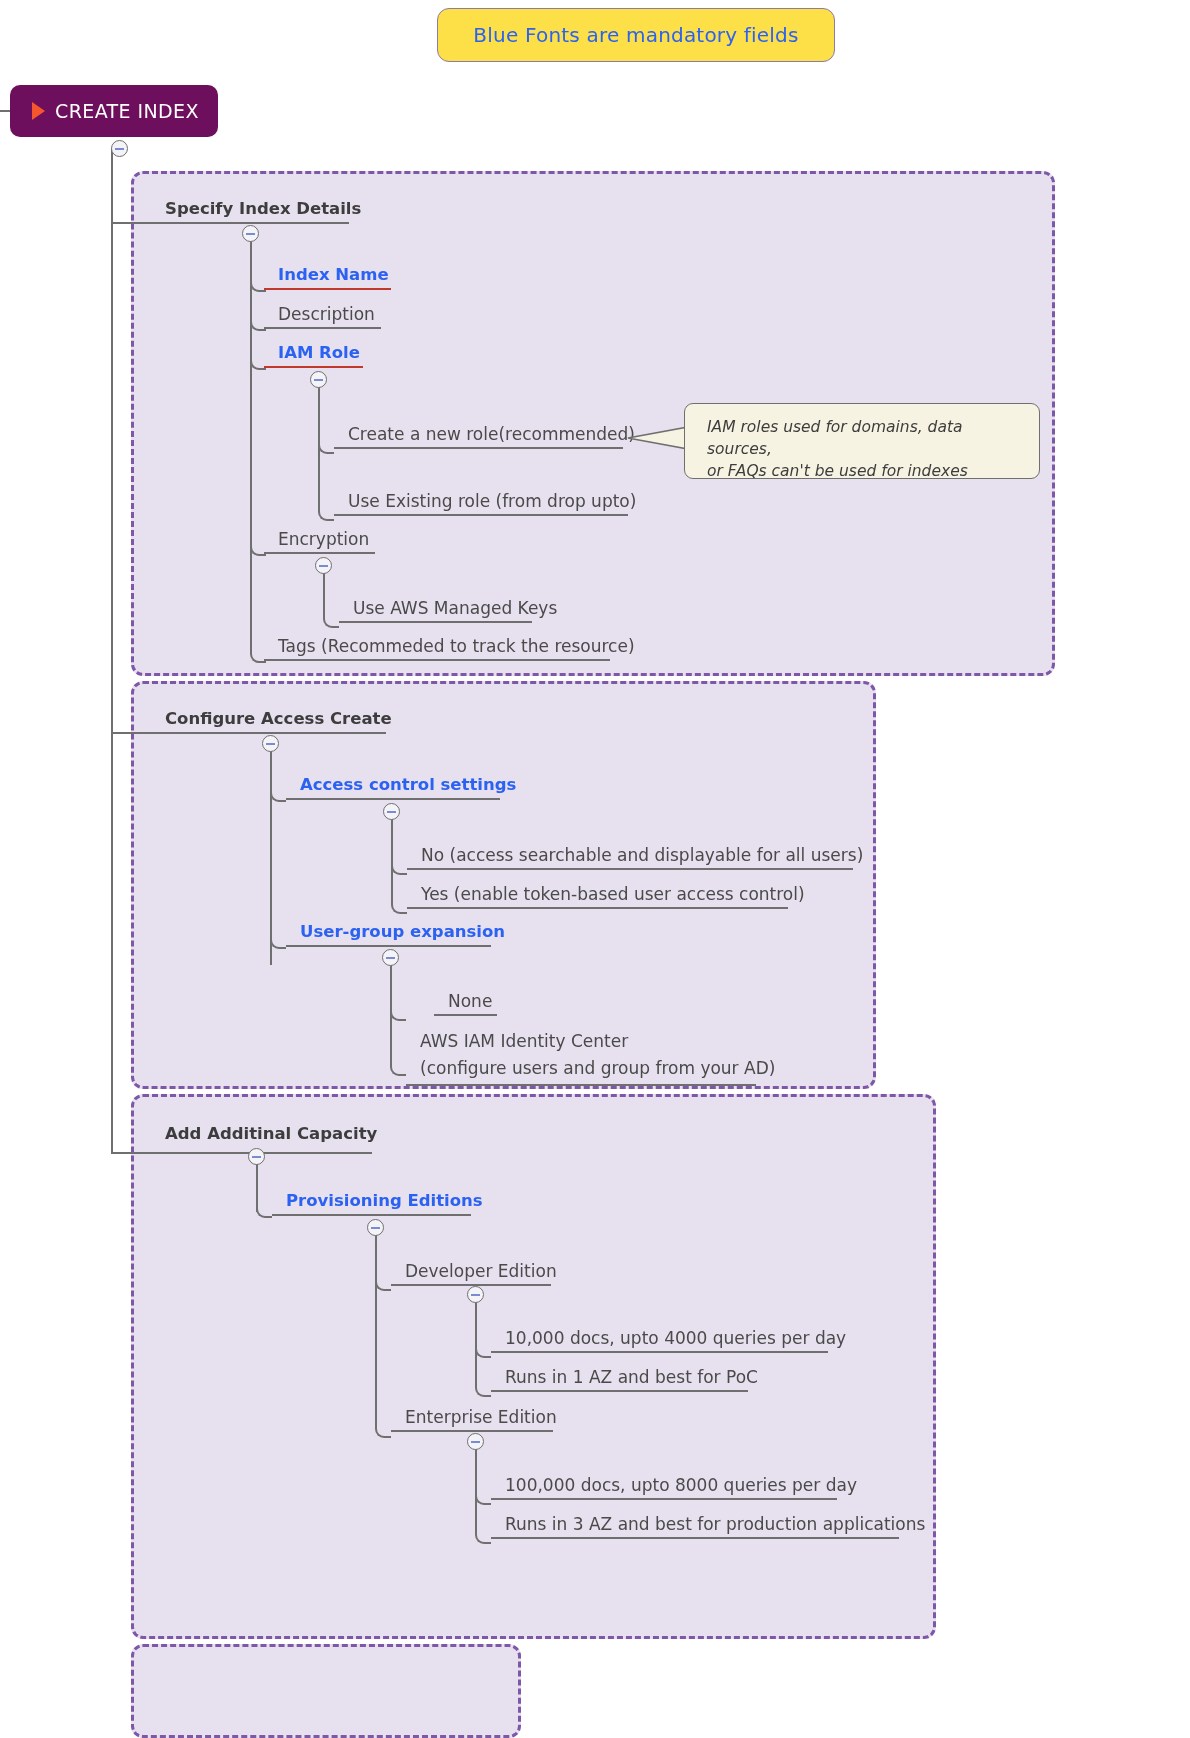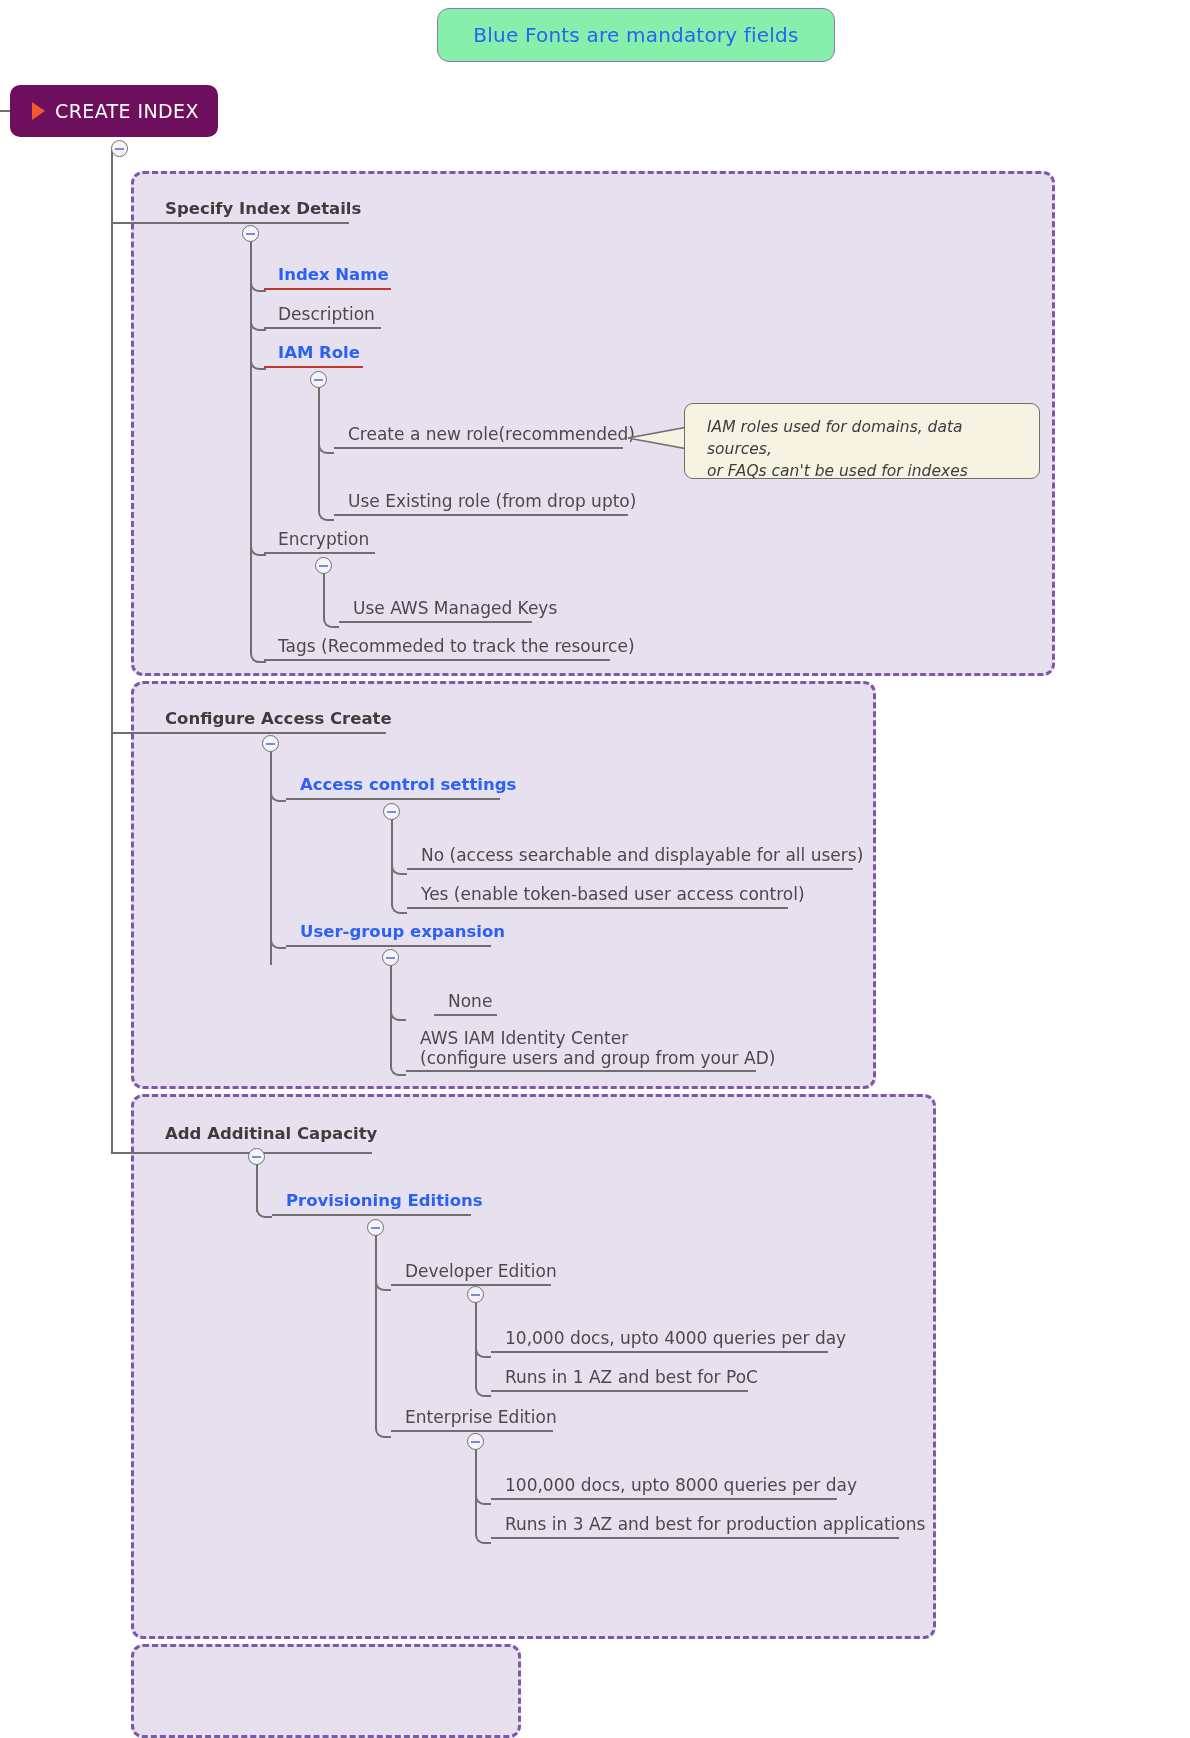--- a/index.html
+++ b/index.html
@@ -8,21 +8,21 @@
     background:#ffffff;
     font-family:"DejaVu Sans","Liberation Sans",sans-serif;
     overflow:hidden;
   }
   .abs{position:absolute;}
 
   
   #legend{
     left:437px;top:8px;width:396px;height:52px;
     border:1.5px solid #8c7aa8;border-radius:12px;
-    background:#86efac;
+    background:#fde047;
     display:flex;align-items:center;justify-content:center;
   }
   #legend .txt{
     color:#2b62f2;font-size:20px;letter-spacing:.2px;
   }
 
   
   #root{
     left:10px;top:85px;width:208px;height:52px;
     background:#6e0f5e;border-radius:10px;
@@ -59,21 +59,21 @@
   .node .cap{
     display:block;font-size:17px;color:#4a4a4a;
     padding:0 8px 2px 8px;line-height:22px;
   }
   .node .rule{display:block;height:2px;background:#6f6f6f;}
   .node.req .cap{color:#2b62f2;font-weight:bold;font-size:16.5px;text-align:right;}
   .node.req .rule{background:#c0392b;}
   .node.head .cap{color:#3d3d3d;font-weight:bold;font-size:16.5px;}
   .node.blue-gray .cap{color:#2b62f2;font-weight:bold;font-size:16.5px;}
   .node.blue-gray .rule{background:#6f6f6f;}
-  .node.two .cap{line-height:20px;white-space:pre-line;}
+  .node.two .cap{line-height:27px;white-space:pre-line;}
 
   
   .elbow{
     position:absolute;border-left:2px solid #6f6f6f;border-bottom:2px solid #6f6f6f;
     border-bottom-left-radius:9px;
   }
 
   
   .toggle{
     position:absolute;width:17px;height:17px;border-radius:50%;

